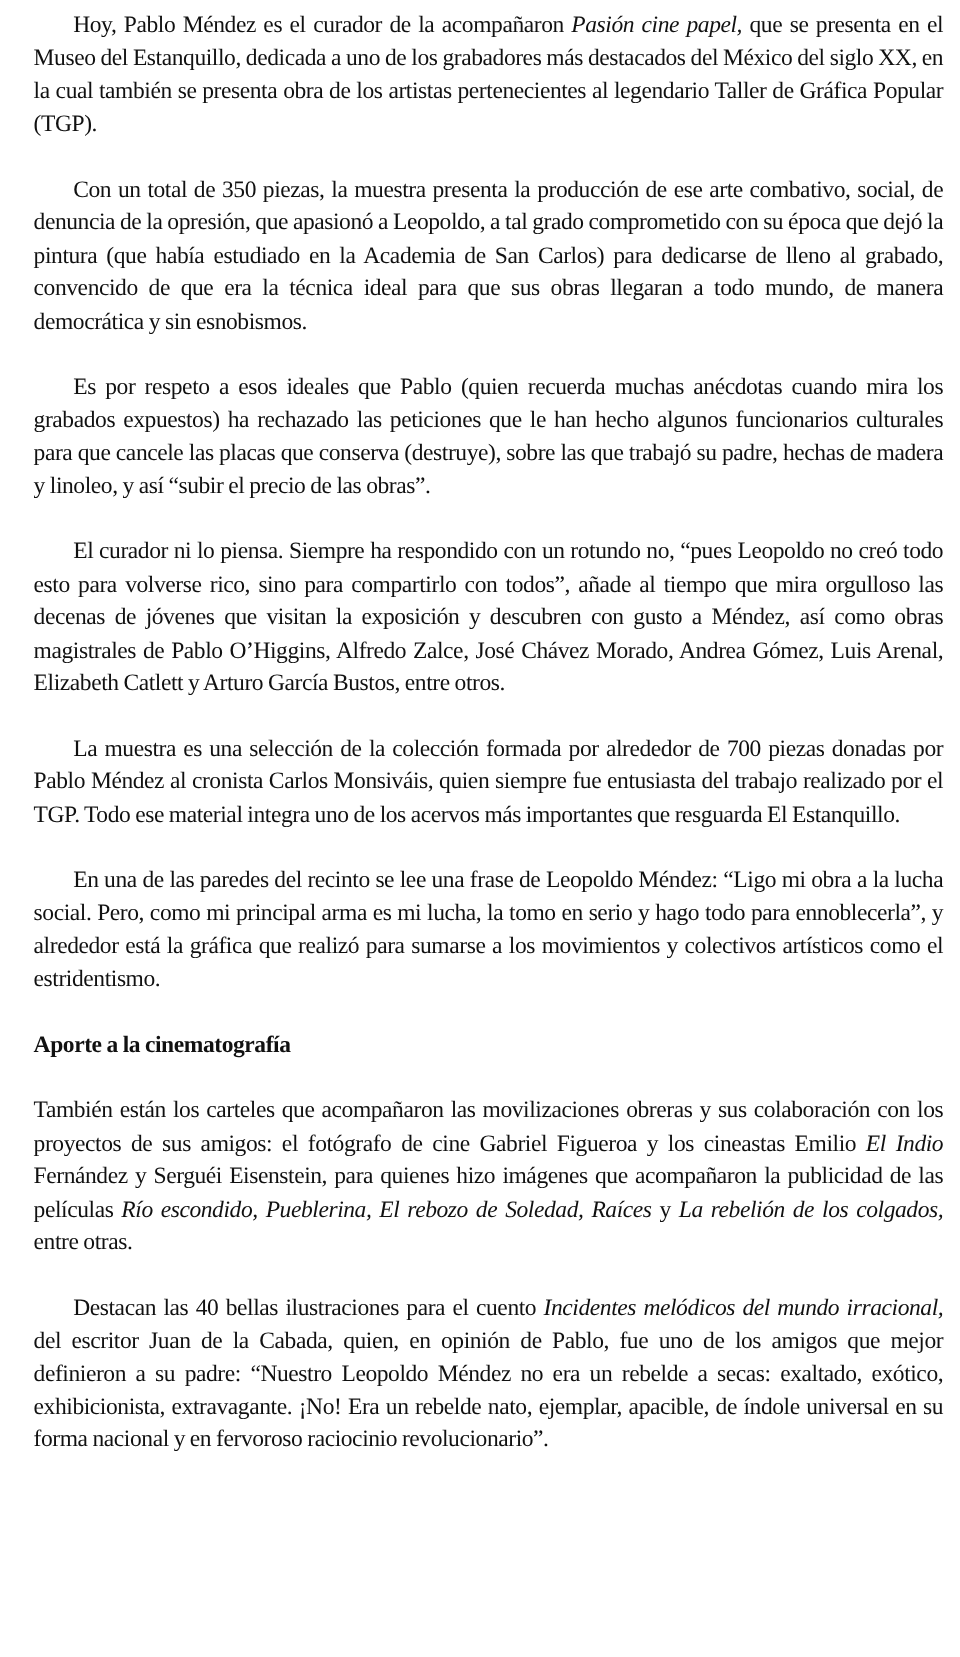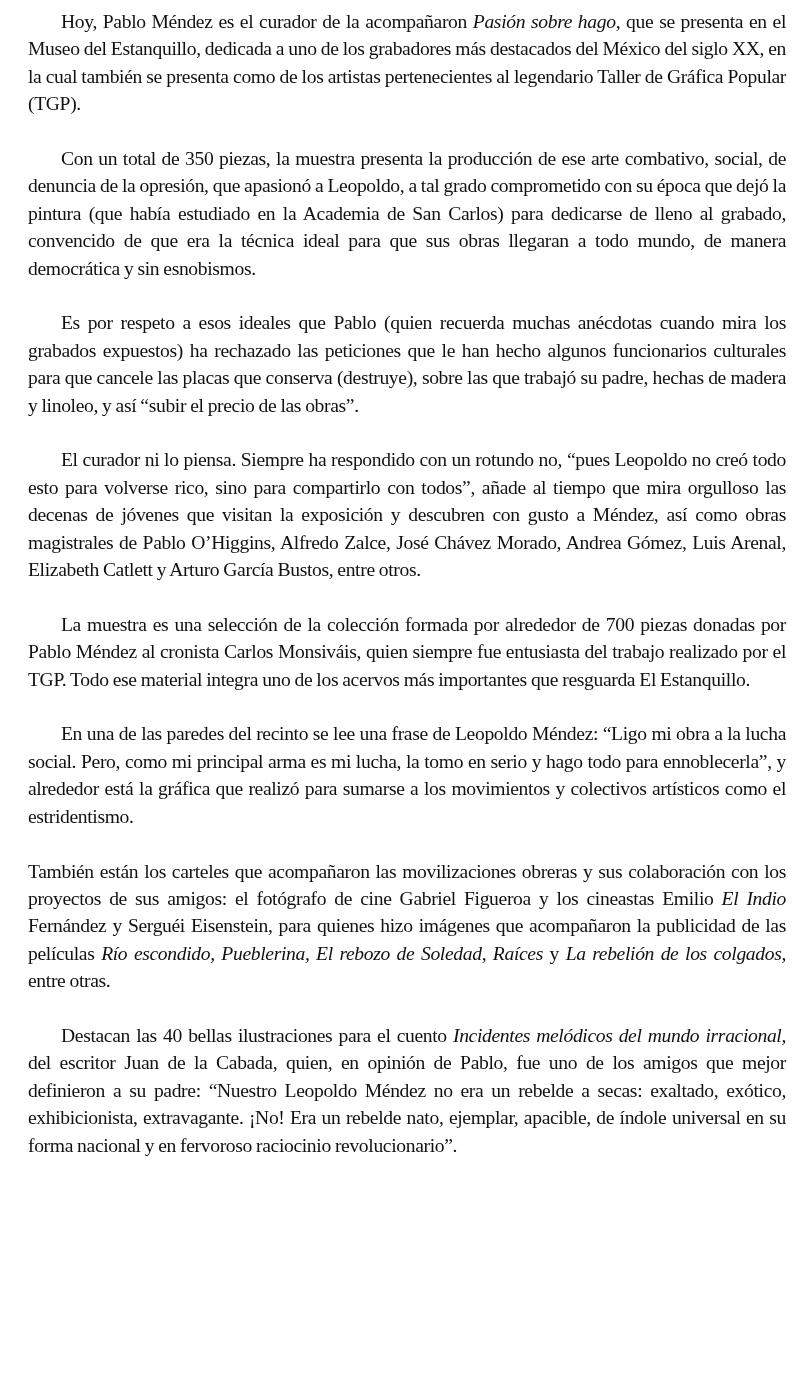--- a/index.html
+++ b/index.html
@@ -13,24 +13,25 @@
   p { margin: 0 0 27.4px 0; text-align: justify; text-indent: 33px; }
   p.noindent { text-indent: 0; margin-top: 16px; }
   h2 { margin: 0 0 27.4px 0; font-size: 19.6px; font-weight: bold; line-height: 27.4px; }
   em { font-style: italic; }
 </style>
 </head>
 <body>
 
 <div class="page">
   <div id="before">
-      <p><span>Hoy, Pablo Méndez es el curador de la acompañaron </span><em>Pasión sobre hago,</em><span> que se presenta en el Museo del Estanquillo, dedicada a uno de los grabadores más destacados del México del siglo XX, en la cual también se presenta como de los artistas pertenecientes al legendario Taller de Gráfica Popular (TGP).</span></p>
+      <p><span>Hoy, Pablo Méndez es el curador de la acompañaron </span><em>Pasión cine papel,</em><span> que se presenta en el Museo del Estanquillo, dedicada a uno de los grabadores más destacados del México del siglo XX, en la cual también se presenta obra de los artistas pertenecientes al legendario Taller de Gráfica Popular (TGP).</span></p>
       <p><span>Con un total de 350 piezas, la muestra presenta la producción de ese arte combativo, social, de denuncia de la opresión, que apasionó a Leopoldo, a tal grado comprometido con su época que dejó la pintura (que había estudiado en la Academia de San Carlos) para dedicarse de lleno al grabado, convencido de que era la técnica ideal para que sus obras llegaran a todo mundo, de manera democrática y sin esnobismos.</span></p>
       <p><span>Es por respeto a esos ideales que Pablo (quien recuerda muchas anécdotas cuando mira los grabados expuestos) ha rechazado las peticiones que le han hecho algunos funcionarios culturales para que cancele las placas que conserva (destruye), sobre las que trabajó su padre, hechas de madera y linoleo, y así “subir el precio de las obras”.</span></p>
       <p><span>El curador ni lo piensa. Siempre ha respondido con un rotundo no, “pues Leopoldo no creó todo esto para volverse rico, sino para compartirlo con todos”, añade al tiempo que mira orgulloso las decenas de jóvenes que visitan la exposición y descubren con gusto a Méndez, así como obras magistrales de Pablo O’Higgins, Alfredo Zalce, José Chávez Morado, Andrea Gómez, Luis Arenal, Elizabeth Catlett y Arturo García Bustos, entre otros.</span></p>
       <p><span>La muestra es una selección de la colección formada por alrededor de 700 piezas donadas por Pablo Méndez al cronista Carlos Monsiváis, quien siempre fue entusiasta del trabajo realizado por el TGP. Todo ese material integra uno de los acervos más importantes que resguarda El Estanquillo.</span></p>
       <p><span>En una de las paredes del recinto se lee una frase de Leopoldo Méndez: “Ligo mi obra a la lucha social. Pero, como mi principal arma es mi lucha, la tomo en serio y hago todo para ennoblecerla”, y alrededor está la gráfica que realizó para sumarse a los movimientos y colectivos artísticos como el estridentismo.</span></p>
     </div>
+  <h2>Aporte a la cinematografía</h2>
   <div id="after">
       <p class="noindent"><span>También están los carteles que acompañaron las movilizaciones obreras y sus colaboración con los proyectos de sus amigos: el fotógrafo de cine Gabriel Figueroa y los cineastas Emilio </span><em>El Indio</em><span> Fernández y Serguéi Eisenstein, para quienes hizo imágenes que acompañaron la publicidad de las películas </span><em>Río escondido, Pueblerina, El rebozo de Soledad, Raíces</em><span> y </span><em>La rebelión de los colgados,</em><span> entre otras.</span></p>
       <p><span>Destacan las 40 bellas ilustraciones para el cuento </span><em>Incidentes melódicos del mundo irracional,</em><span> del escritor Juan de la Cabada, quien, en opinión de Pablo, fue uno de los amigos que mejor definieron a su padre: “Nuestro Leopoldo Méndez no era un rebelde a secas: exaltado, exótico, exhibicionista, extravagante. ¡No! Era un rebelde nato, ejemplar, apacible, de índole universal en su forma nacional y en fervoroso raciocinio revolucionario”.</span></p>
     </div>
 </div>
 
 </body></html>

